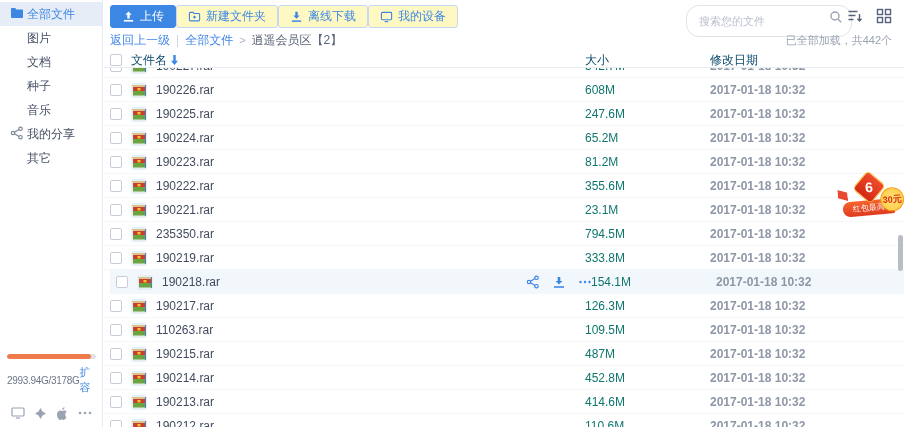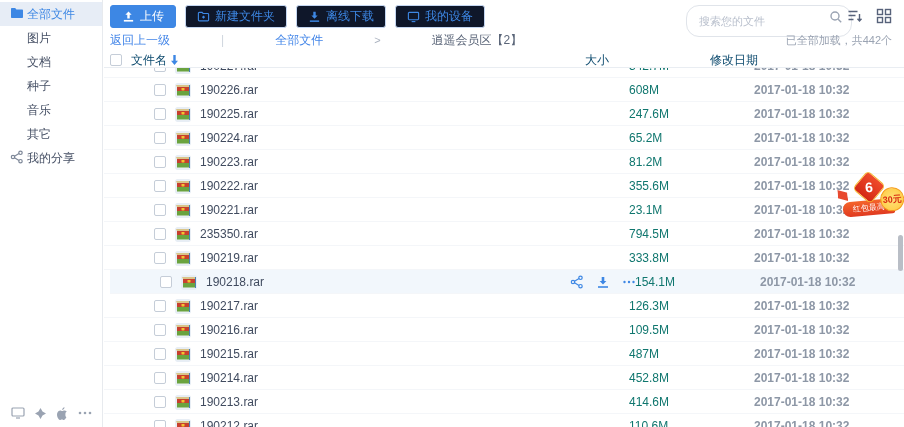--- a/index.html
+++ b/index.html
@@ -26,53 +26,53 @@
   .expand-link { font-size:11px; color:#3d87e4; cursor:pointer; }
   .side-footer { position:absolute; left:0; bottom:6px; width:103px; display:flex;
     justify-content:space-between; padding:0 10px; align-items:center; color:#9aa3b2; }
   .side-footer .ficon { width:16px; height:16px; display:flex; align-items:center; justify-content:center; cursor:pointer; }
 
   
   .main { position:absolute; left:104px; top:0; width:800px; height:427px; }
 
   .toolbar { position:relative; height:30px; padding:5px 0 0 6px; display:flex; align-items:flex-start; }
   .btn { height:23px; display:inline-flex; align-items:center; gap:5px; padding:0 11px;
-    border-radius:3px; font-size:12px; cursor:pointer; margin-right:9px; }
+    border-radius:3px; font-size:12px; cursor:pointer; }
   .btn-primary { background:#3d87e4; color:#fff; border:1px solid #3d87e4; }
-  .btn-outline { background:#0f172a; color:#3d87e4; border:1px solid #c4d6f1; }
+  .btn-outline { background:#fef9c3; color:#3d87e4; border:1px solid #c4d6f1; }
   .btn svg { width:13px; height:13px; }
 
   .search-wrap { position:absolute; left:582px; top:5px; width:166px; height:32px; }
   .search-input { width:100%; height:100%; border:1px solid #e0e4ea; border-radius:13px;
     padding:0 28px 0 12px; font-size:11px; color:#62708a; outline:none;
     font-family:"Liberation Sans","DejaVu Sans",sans-serif; }
   .search-input::placeholder { color:#b8bfcc; }
   .search-icon { position:absolute; right:9px; top:5px; width:14px; height:14px; cursor:pointer; }
   .view-icons { position:absolute; right:12px; top:8px; display:flex; gap:13px; }
   .view-icons .vicon { width:16px; height:16px; cursor:pointer; }
 
   .crumb-row { position:relative; height:16px; margin-top:2px; padding-left:6px;
-    display:flex; align-items:center; font-size:12px;gap:45px; }
+    display:flex; align-items:center; font-size:12px; }
   .crumb-link { color:#4285e8; cursor:pointer; }
   .crumb-sep1 { color:#cfd5de; margin:0 6px; }
   .crumb-sep2 { color:#aab2bf; margin:0 6px; font-size:11px; }
   .crumb-current { color:#5a6578; }
   .status-text { position:absolute; right:12px; top:1px; font-size:11px; color:#9aa3b2; }
 
   .thead { position:relative; height:15px; margin-top:5px; border-bottom:1px solid #e9edf2;
     display:flex; align-items:center; color:#0c4a6e; font-size:12px; }
   .checkbox { width:12px; height:12px; border:1px solid #c5cdd8; border-radius:2px;
     background:#fff; margin:0 0 0 6px; flex:0 0 auto; cursor:pointer; }
   .thead .col-name { margin-left:9px; display:flex; align-items:center; gap:3px; }
   .sort-arrow { width:9px; height:10px; }
   .col-size-h { position:absolute; left:481px; }
   .col-date-h { position:absolute; left:606px; }
 
   .tbody { position:relative; }
-  .row { height:24px; overflow:hidden; border-bottom:1px solid #f4f6f9; cursor:default;padding-left:44px; }
+  .row { height:24px; overflow:hidden; border-bottom:1px solid #f4f6f9; cursor:default; }
   .row.partial { height:10px; }
   .row.partial .row-line { margin-top:-14px; }
   .row.hover { background:#f2f7fc;margin-left:6px; }
   .row-line { position:relative; height:24px; display:flex; align-items:center; }
   .file-icon { width:16px; height:15px; margin-left:9px; flex:0 0 auto; border-radius:2px; overflow:hidden; }
   .file-name { margin-left:9px; color:#404b5f; cursor:pointer; }
   .cell-size { position:absolute; left:481px; color:#0f766e; }
   .cell-date { position:absolute; left:606px; color:#8d97a6;font-weight:bold; }
   .actions { position:absolute; left:416px; top:0; height:24px; display:none; align-items:center; gap:12px; }
   .row.hover .actions { display:flex; }
@@ -148,47 +148,56 @@
 
         <div class="side-item">
           <span class="side-icon">
             
             
             
           </span>
           <span class="side-label">音乐</span>
         </div>
 
-        <div class="side-item">
-          <span class="side-icon">
-            
-            
-            
-          </span>
-          <span class="side-label">其它</span>
-        </div>
-
         <div class="side-item icon-share">
           <span class="side-icon">
 
             <svg class="si-share" viewBox="0 0 14 14">
               <g stroke="#7d8798" stroke-width="1.2" fill="none">
                 <circle cx="3" cy="7" r="1.7"></circle>
                 <circle cx="10.5" cy="2.8" r="1.7"></circle>
                 <circle cx="10.5" cy="11.2" r="1.7"></circle>
                 <path d="M4.5 6.2l4.5-2.6M4.5 7.8l4.5 2.6"></path>
               </g>
             </svg>
 
           </span>
           <span class="side-label">我的分享</span>
         </div>
 
-      </div>
-
+        <div class="side-item">
+          <span class="side-icon">
+            
+            
+            
+          </span>
+          <span class="side-label">其它</span>
+        </div>
+
+      </div>
+
+    <div class="storage">
+      <div class="storage-bar">
+        <div class="storage-fill" id="storage-fill" style="width: 94%;"></div>
+      </div>
+      <div class="storage-row">
+        <span class="storage-text">2993.94G/3178G</span>
+        <span class="expand-link">扩容</span>
+      </div>
+    </div>
 
     <div class="side-footer">
       <span class="ficon">
         <svg width="14" height="12" viewBox="0 0 14 12">
             <g stroke="#9aa3b2" stroke-width="1.2" fill="none">
               <rect x="1" y="1" width="12" height="8" rx="1"></rect>
               <path d="M5 11h4"></path>
             </g>
           </svg>
       </span>
@@ -564,21 +573,21 @@
             <span class="file-icon">
               <svg width="16" height="15" viewBox="0 0 16 15">
                 <rect width="16" height="15" rx="2" fill="#e8eef5"></rect>
                 <path d="M1 2h13l1 2H2z" fill="#d9c58a"></path>
                 <path d="M2 4h13v4H2z" fill="#c8402e"></path>
                 <path d="M2 8h13v4.5H2z" fill="#6aa33f"></path>
                 <rect x="6.5" y="5" width="3" height="2.4" rx="0.4" fill="#f2c230"></rect>
                 <path d="M14 2h1v11h-1z" fill="#4a7fb5"></path>
               </svg>
             </span>
-            <span class="file-name">190216.rar</span>
+            <span class="file-name">110263.rar</span>
 
             <span class="cell-size">109.5M</span>
             <span class="cell-date">2017-01-18 10:32</span>
           </div>
         </div>
 
         <div class="row">
           <div class="row-line">
             <span class="checkbox"></span>
             <span class="file-icon">

